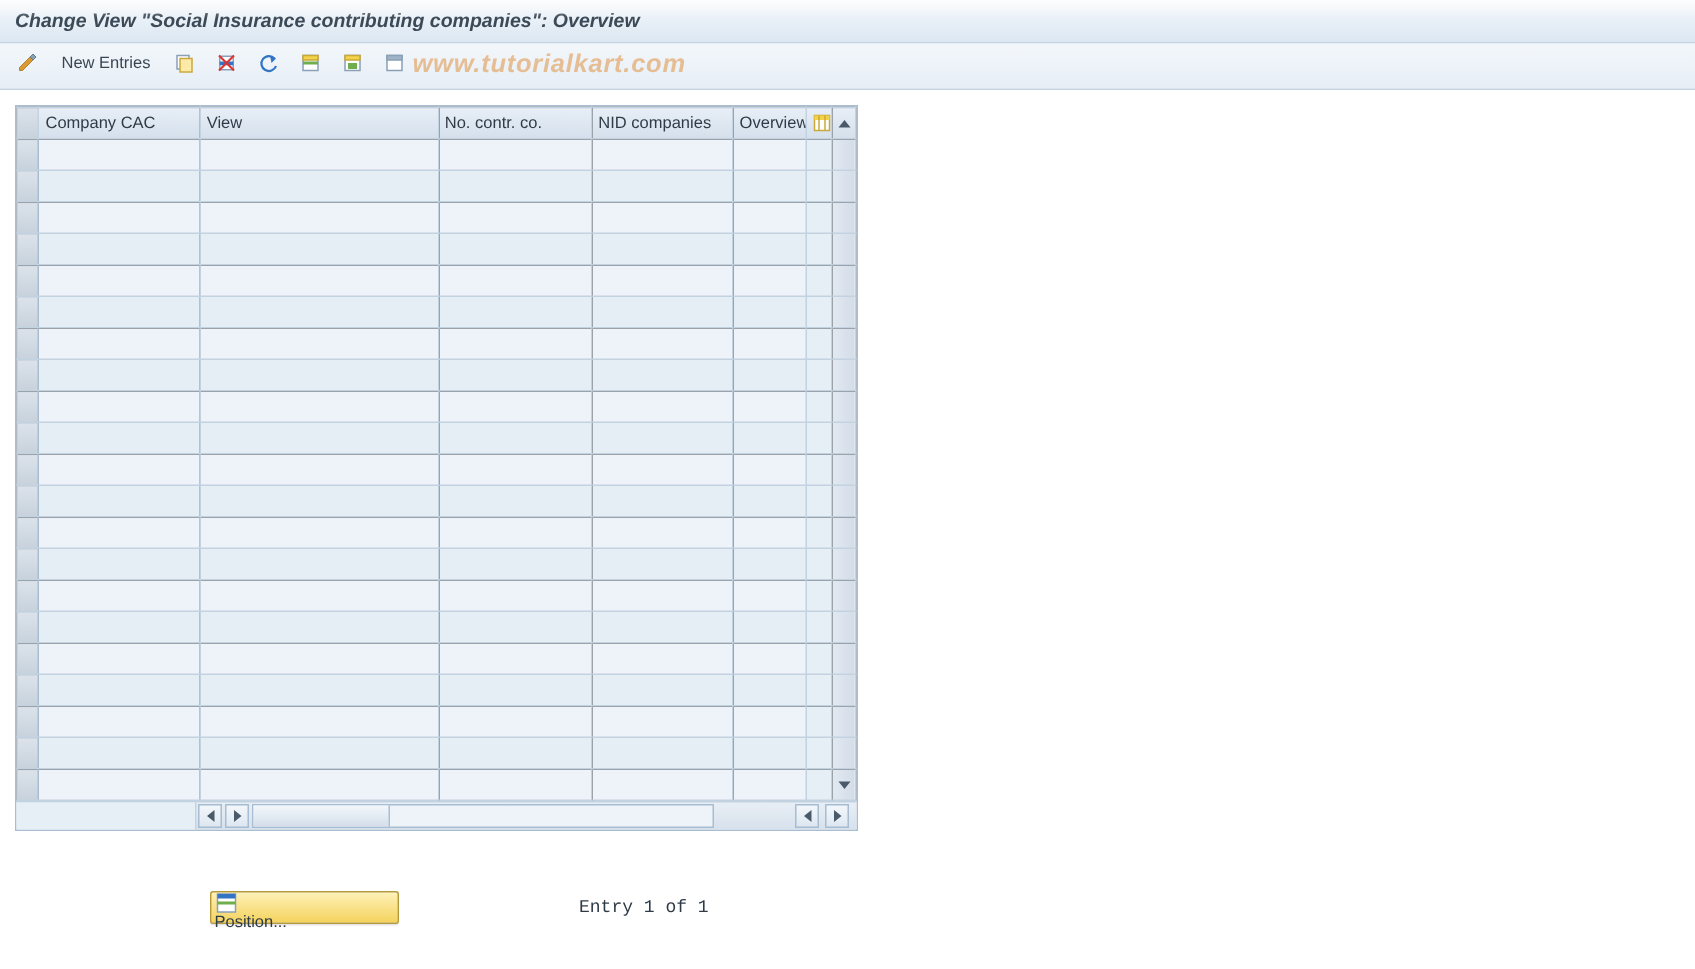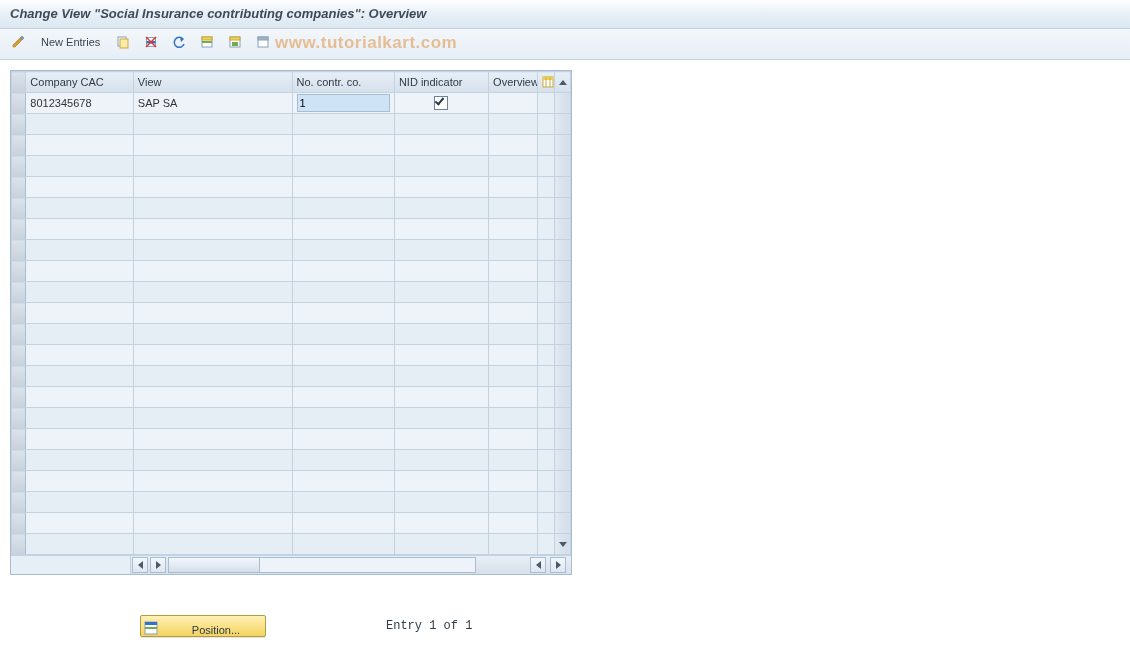--- a/index.html
+++ b/index.html
@@ -68,20 +68,21 @@
     position: absolute;
     left: 275px;
     top: 0;
     line-height: 28px;
     font-size: 17px;
     color: rgba(227,171,114,0.75);
     font-weight: bold;
     letter-spacing: .5px;
     pointer-events: none;
     z-index: 5;
+    font-style: italic;
   }
 
   
   .content {
     padding: 10px;
   }
 
   
   .grid {
     width: 560px;
@@ -238,29 +239,30 @@
   
   .footer {
     margin-top: 40px;
     display: flex;
     align-items: center;
     gap: 120px;
     padding-left: 130px;
   }
   .position-btn {
     display: inline-flex;
-    align-items: flex-end;
+    align-items: flex-start;
     height: 20px;
     border: 1px solid #b49a3a;
     background: linear-gradient(#fff1b8, #f4d35e);
     border-radius: 2px;
     padding: 0 2px 0 2px;
     min-width: 120px;
     cursor: pointer;
     box-shadow: 0 1px 0 rgba(0,0,0,.1);
+    flex-direction: column;
   }
   .position-btn .p-icon {
     width: 16px; height: 16px;
     margin-right: 10px;
     display:inline-flex;align-items:center;justify-content:center;
   }
   .position-btn .p-label {
     flex: 1;
     text-align: center;
     font-size: 11px;
@@ -349,49 +351,37 @@
             <col class="col-ind">
           <col class="col-cfg">
             <col class="col-vscr">
         </colgroup>
         <thead>
           <tr>
             <th class="col-sel"></th>
             <th>Company CAC</th>
             <th>View</th>
             <th>No. contr. co.</th>
-            <th>NID indicator</th>
+            <th>NID companies</th>
             <th>Overview</th>
             <th class="col-cfg">
               <svg width="12" height="12" viewBox="0 0 12 12">
                 <rect x="1" y="1" width="10" height="10" fill="#fff" stroke="#caa93a"></rect>
                 <rect x="1" y="1" width="10" height="3" fill="#f3d34a"></rect>
                 <line x1="4" y1="1" x2="4" y2="11" stroke="#caa93a"></line>
                 <line x1="8" y1="1" x2="8" y2="11" stroke="#caa93a"></line>
               </svg>
             </th>
             <th class="col-vscr">
               <div class="vscroll-arrow up"></div>
             </th>
           </tr>
         </thead>
         <tbody id="alv-body">
 
-        <tr>
-              <td class="col-sel"></td>
-              <td class=""><span>8012345678</span></td>
-              <td class=""><span>SAP SA</span></td>
-              <td class="">
-                <input class="cell-input selected" value="1" style="">
-              </td>
-              <td class="col-nid" style="text-align: center;"><span class="checkbox checked"></span></td>
-              <td class=""><span></span></td>
-              <td class="col-cfg" style="background: rgb(230, 238, 246);"></td>
-              <td class="col-vscr"></td>
-            </tr>
             <tr>
               <td class="col-sel"></td>
               <td class=""></td>
               <td class=""></td>
               <td class=""></td>
               <td class="col-nid"></td>
               <td class=""></td>
               <td class="col-cfg" style="background: rgb(230, 238, 246);"></td>
               <td class="col-vscr"></td>
             </tr>

